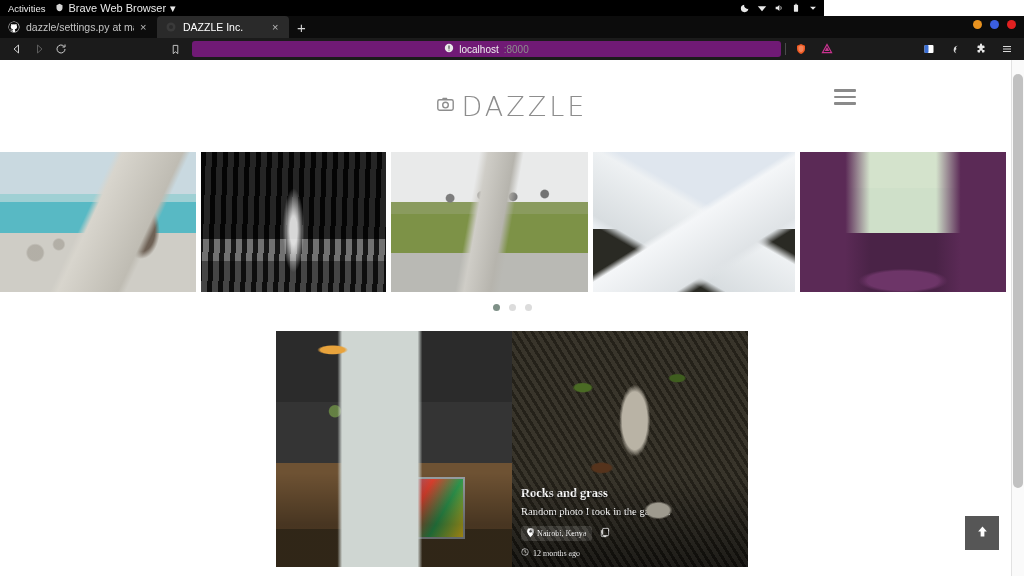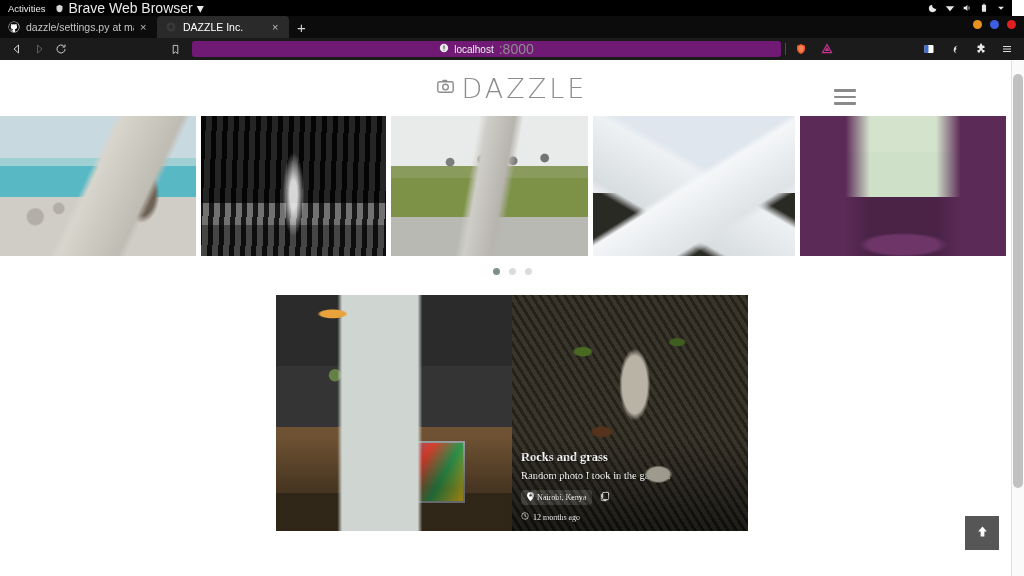--- a/index.html
+++ b/index.html
@@ -6,28 +6,28 @@
   html, body {
     width: 1024px; height: 576px;
     overflow: hidden;
     font-family: "Liberation Sans", sans-serif;
     background: #ffffff;
   }
 
   
   .gnome-bar {
     position: absolute; top: 0; left: 0;
-    width: 1012px; height: 16px;
+    width: 824px; height: 16px;
     background: #000000;
     display: flex; align-items: center;
     color: #e6e6e6; font-size: 9.5px;
     z-index: 50;
   }
   .gnome-activities { padding: 0 10px 0 8px; font-size: 9.5px; color: #eaeaea; }
-  .gnome-app { display: flex; align-items: center; gap: 4px; font-size: 14px; color: #eaeaea; }
+  .gnome-app { display: flex; align-items: center; gap: 4px; font-size: 11px; color: #eaeaea; }
   .gnome-clock {
     position: absolute; left: 0; right: 0; text-align: center;
     font-size: 9.5px; color: #f2f2f2; pointer-events: none;
   }
   .gnome-tray {
     position: absolute; right: 6px; top: 0; height: 16px;
     display: flex; align-items: center; gap: 7px;
   }
   .tray-ico { width: 10px; height: 10px; display: block; }
 
@@ -61,32 +61,32 @@
     position: relative;
   }
   .tb-ico { width: 22px; height: 22px; display: flex; align-items: center; justify-content: center; }
   .urlbar {
     flex: 1; height: 16px; margin-left: 6px;
     background: #701a75; border-radius: 3px;
     display: flex; align-items: center; gap: 5px; padding: 0 6px;
     font-size: 10px; position: relative; justify-content: center;
   }
   .url-host { color: #f0f0f0; font-size: 10px; }
-  .url-port { color: #8d8d8d; font-size: 14px; }
+  .url-port { color: #8d8d8d; font-size: 10px; }
   .tb-right { display: flex; align-items: center; gap: 4px; }
   .tb-sep { width: 1px; height: 12px; background: #4a4a4a; margin: 0 4px; }
 
   
   .page {
     position: absolute; top: 44px; left: 0;
     width: 1024px; height: 516px;
     background: #ffffff; overflow: hidden;
   }
   .site-header {
-    height: 56px; display: flex; align-items: center;
+    height: 92px; display: flex; align-items: center;
     justify-content: center; position: relative;
   }
   .brand { display: flex; align-items: center; gap: 8px; }
   .brand-name {
     font-size: 27px; letter-spacing: 3px; color: #8d8d8d;
     font-family: "DejaVu Sans", sans-serif; font-weight: 300;
   }
   .hamburger {
     position: absolute; right: 168px; top: 29px;
     width: 22px; display: flex; flex-direction: column; gap: 4px;

